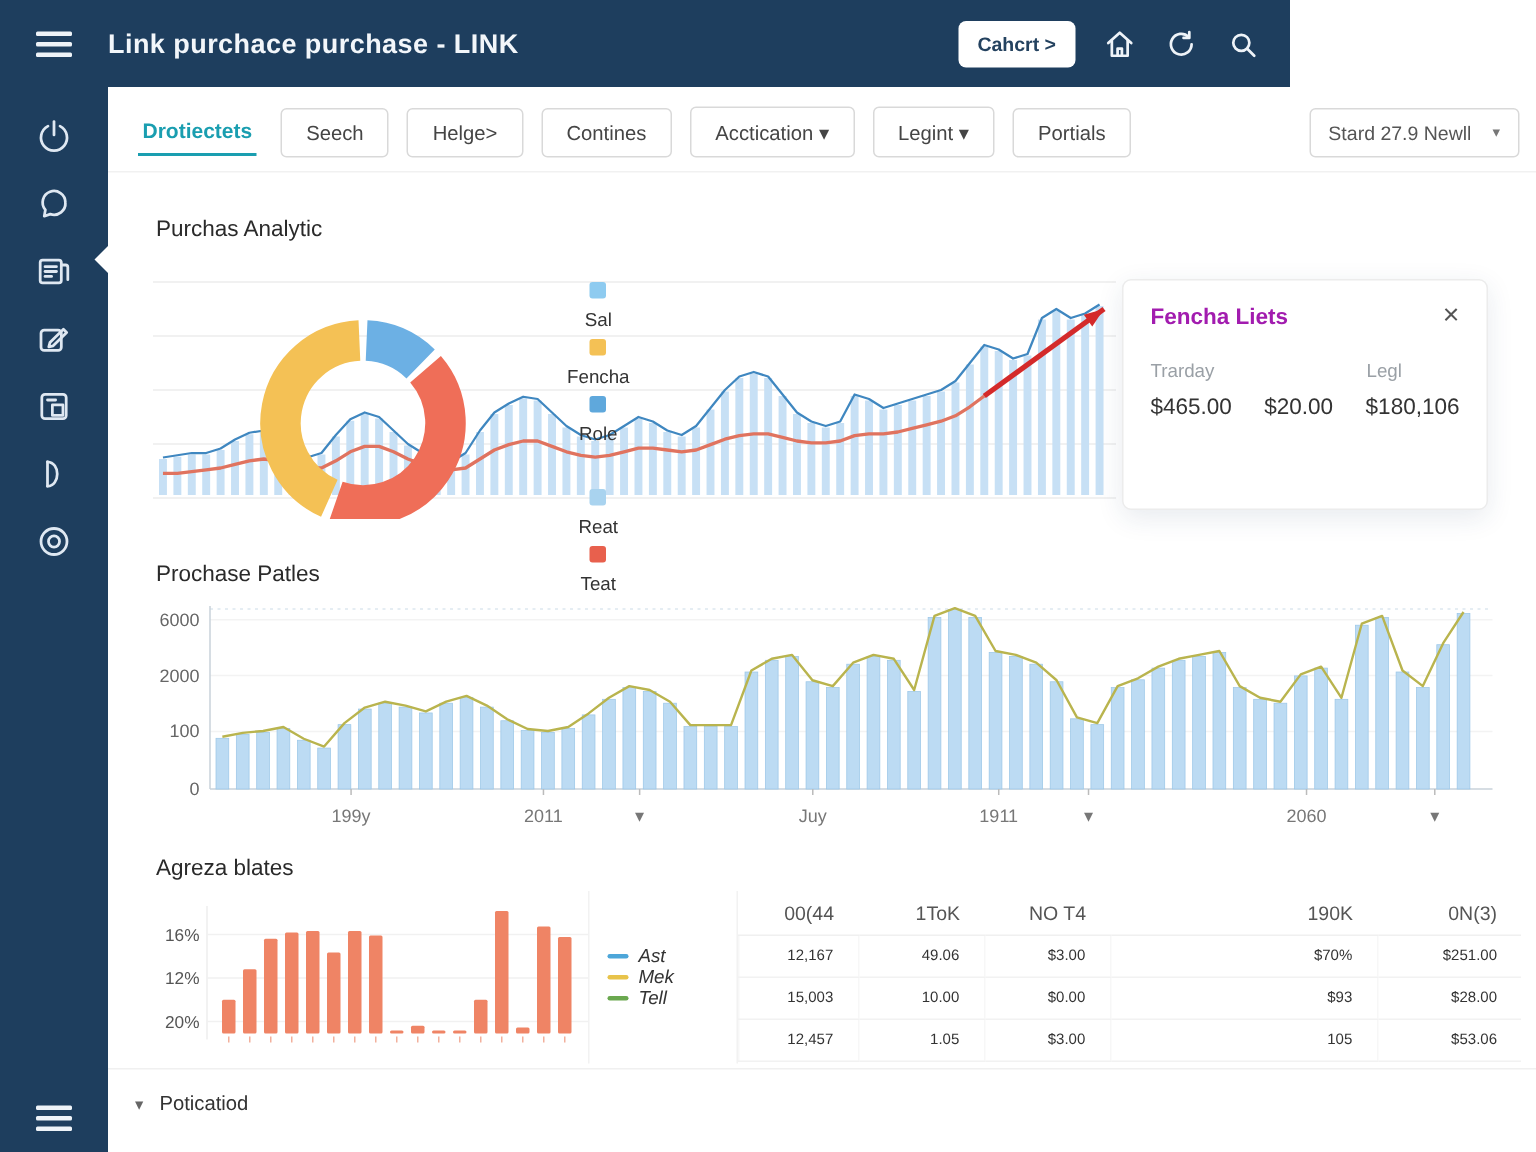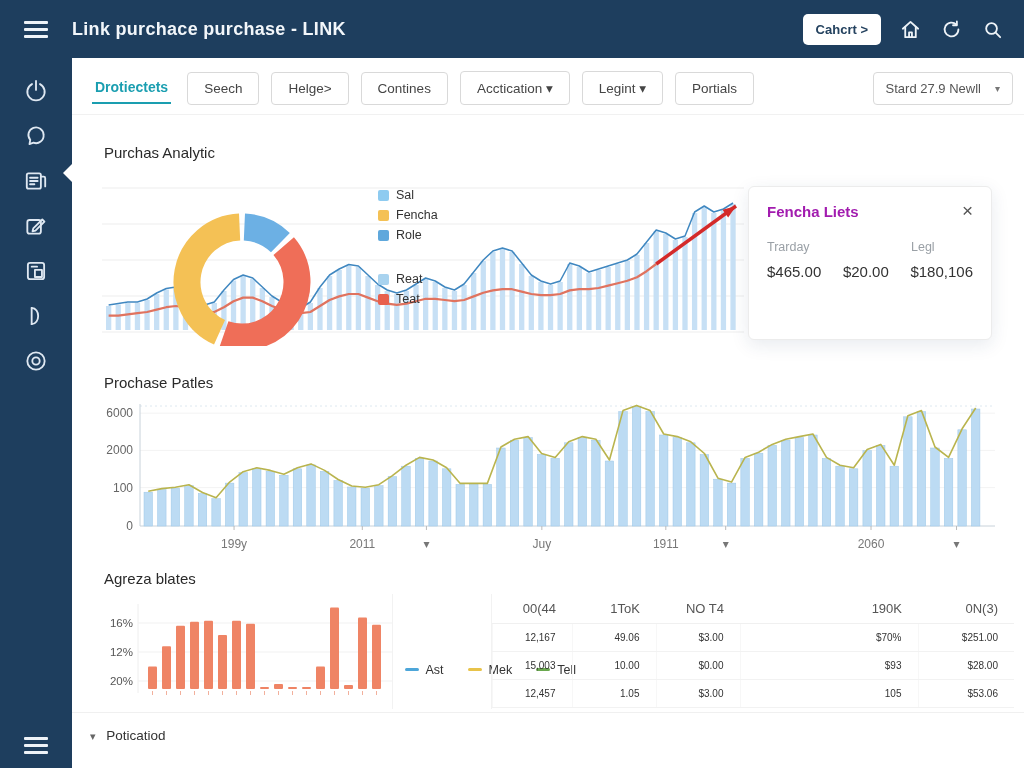--- a/index.html
+++ b/index.html
@@ -1,17 +1,17 @@
 <!DOCTYPE html>
 <html><head>
 <meta charset="utf-8">
 <style>
   html,body{margin:0;padding:0;width:1024px;height:768px;overflow:hidden;
     font-family:"Liberation Sans",sans-serif;background:#fff;}
-  .topbar{position:absolute;top:0;left:0;width:1024px;height:58px;background:#1e3e5e;
+  .topbar{position:absolute;top:0;left:0;width:860px;height:58px;background:#1e3e5e;
     display:flex;align-items:center;z-index:5;}
   .hamburger{width:72px;display:flex;flex-direction:column;align-items:center;gap:4px;cursor:pointer;}
   .hamburger span{display:block;width:24px;height:3px;background:#eef3f8;border-radius:1px;}
   .app-title{color:#f2f6fa;font-size:18px;font-weight:600;letter-spacing:.3px;}
   .topbar-right{margin-left:auto;display:flex;align-items:center;gap:18px;margin-right:20px;}
   .cart-btn{background:#fff;color:#24425f;font-size:13px;font-weight:700;border:none;
     border-radius:5px;padding:8px 13px;cursor:pointer;}
   .tb-icon{width:23px;height:23px;display:block;cursor:pointer;}
   .tb-icon svg{width:100%;height:100%;stroke:#eef3f8;fill:none;stroke-width:1.9;
     stroke-linecap:round;stroke-linejoin:round;}
@@ -31,36 +31,36 @@
     border-bottom:2px solid #1a9eb0;margin-right:4px;cursor:pointer;}
   .tab-btn{border:1px solid #d9d9d9;border-radius:4px;background:#fff;padding:8px 16px;
     font-size:13.5px;color:#454545;cursor:pointer;font-family:inherit;}
   .version-select{margin-left:auto;border:1px solid #d9d9d9;border-radius:4px;padding:8px 12px;
     font-size:13px;color:#555;display:flex;align-items:center;gap:14px;cursor:pointer;background:#fff;}
   .chev{color:#777;font-size:10px;}
   .section-title{position:absolute;font-size:15px;font-weight:400;color:#2a2a2a;}
   #main-chart{position:absolute;left:26px;top:118px;}
   .legend1{position:absolute;left:306px;top:130px;display:flex;flex-direction:column;gap:6px;z-index:2;}
   .legend1 .gap{height:18px;}
-  .lg-item{display:flex;align-items:center;gap:7px;font-size:12.5px;color:#333;}
+  .lg-item{display:flex;align-items:center;gap:7px;font-size:12.5px;color:#333;flex-direction:column;}
   .lg-sw{width:11px;height:11px;border-radius:2px;background:#ccc;}
   .popup{position:absolute;left:676px;top:128px;width:244px;height:154px;background:#fff;
     border:1px solid #ececec;border-radius:6px;box-shadow:0 5px 18px rgba(30,62,94,.10);z-index:6;
     padding:16px 18px;box-sizing:border-box;}
   .popup-head{display:flex;align-items:flex-start;}
   .popup-title{font-size:15px;font-weight:700;color:#a21caf;}
   .popup-close{margin-left:auto;border:none;background:none;font-size:19px;line-height:16px;
     color:#555;cursor:pointer;padding:0;}
   .popup-labels{display:flex;margin-top:20px;font-size:12.5px;color:#9aa0a6;gap:15px;}
   .popup-labels .pl2{margin-left:auto;width:62px;}
   .popup-values{display:flex;justify-content:space-between;margin-top:9px;font-size:15px;color:#333;}
   #mid-chart{position:absolute;left:28px;top:340px;}
   .agreza-row{position:absolute;left:30px;top:536px;width:912px;display:flex;}
   .ag-legend{width:100px;border-left:1px solid #f2f2f2;border-right:1px solid #f2f2f2;
-    box-sizing:border-box;padding:36px 0 0 12px;display:flex;flex-direction:row;gap:24px;}
+    box-sizing:border-box;padding:36px 0 0 12px;display:flex;flex-direction:column;gap:0;font-style:italic;}
   .ag-lg-item{display:flex;align-items:center;gap:7px;font-size:12.5px;color:#333;}
   .ag-dash{width:14px;height:3px;border-radius:2px;background:#ccc;}
   .ag-table{flex:1;}
   table{width:100%;border-collapse:collapse;table-layout:fixed;}
   th{font-weight:400;color:#555;font-size:13px;text-align:right;padding:7px 16px 7px 4px;
     border-bottom:1px solid #f0f0f0;}
   td{font-size:10px;color:#333;text-align:right;padding:8px 16px 8px 4px;
     border-bottom:1px solid #f2f2f2;border-left:1px solid #f7f7f7;}
   .footer{position:absolute;left:0;top:654px;width:952px;border-top:1px solid #f0f0f0;
     padding:15px 0 0 18px;font-size:13.5px;color:#333;cursor:pointer;}

